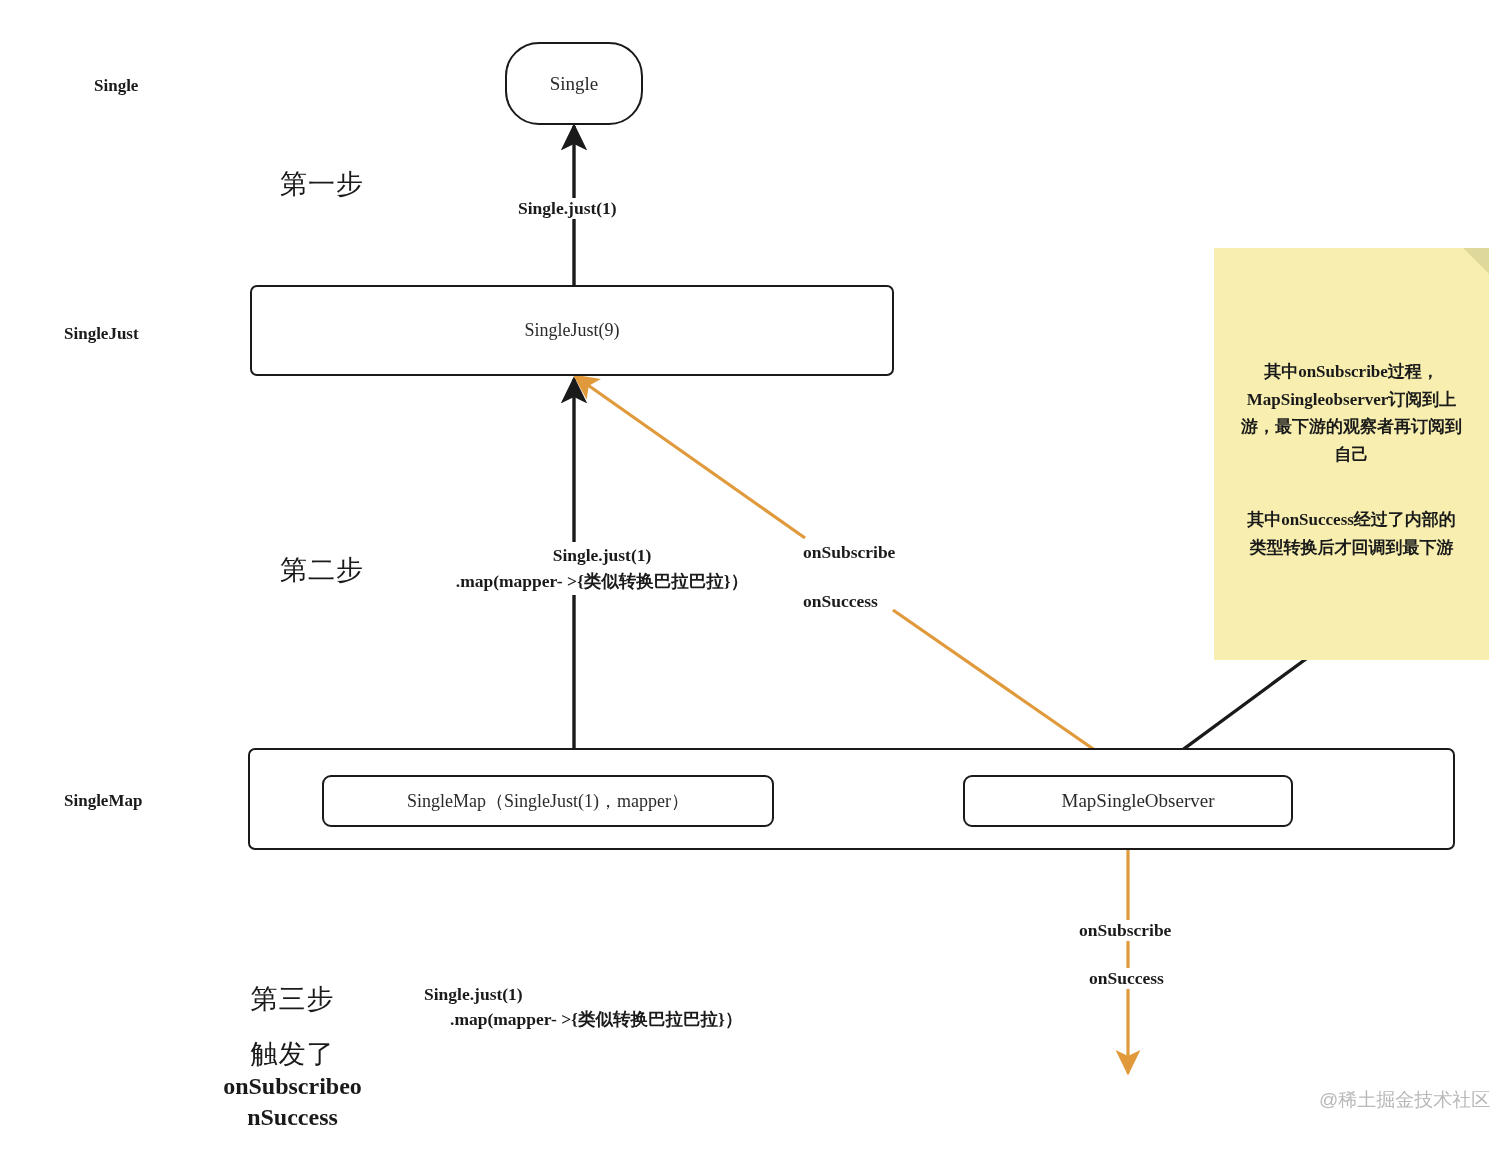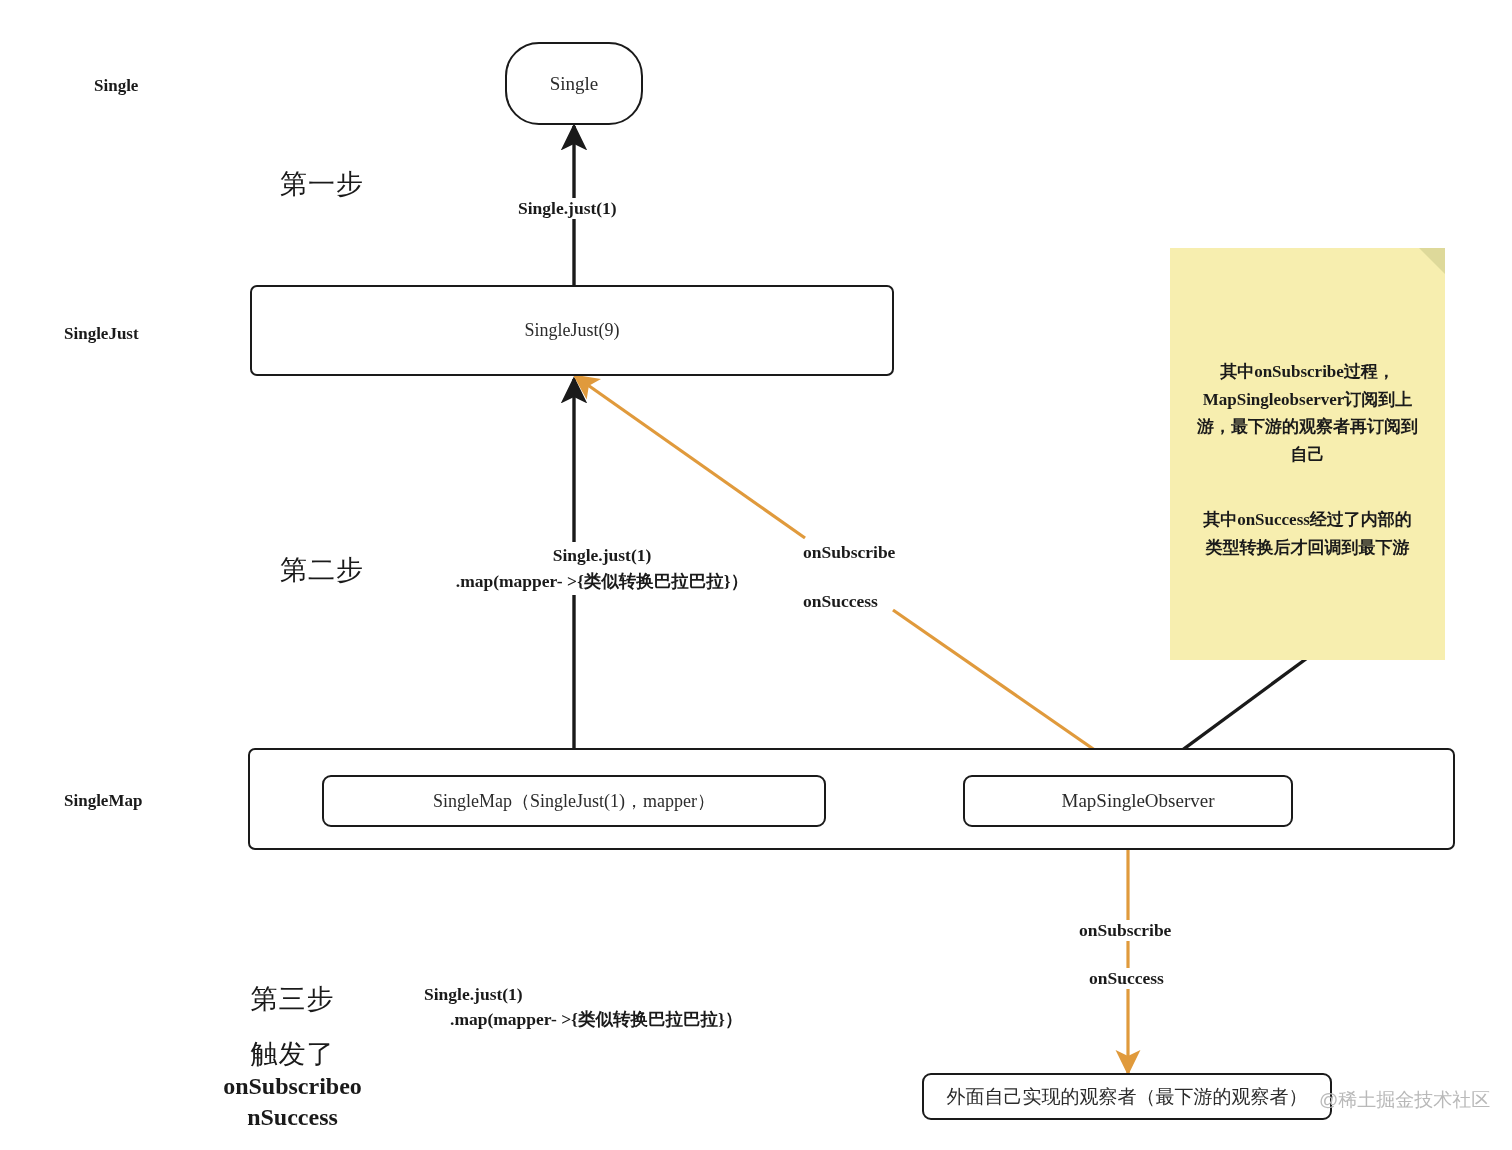--- a/index.html
+++ b/index.html
@@ -191,42 +191,41 @@
   <div class="center-code" style="left:452px; top:542px; width:300px;">
     <div>Single.just(1)</div>
     <div>.map(mapper- &gt;{类似转换巴拉巴拉}）</div>
   </div>
 
   <div class="edge-label" style="left:800px; top:542px;">onSubscribe</div>
   <div class="edge-label" style="left:800px; top:591px;">onSuccess</div>
 
   <div class="node-box map-outer" style="left:248px; top:748px; width:1207px; height:102px;"></div>
 
-  <div class="node-box inner-node" style="left:322px; top:775px; width:504px; height:52px;">SingleMap（SingleJust(1)，mapper）</div>
+  <div class="node-box inner-node" style="left:322px; top:775px; width:452px; height:52px;">SingleMap（SingleJust(1)，mapper）</div>
 
   <div class="node-box inner-node observer-node" style="left:963px; top:775px; width:330px; height:52px;padding-left:20px;">MapSingleObserver</div>
 
   <div class="edge-label" style="left:1076px; top:920px;">onSubscribe</div>
   <div class="edge-label" style="left:1086px; top:968px;">onSuccess</div>
 
   <div class="step3-block" style="left:205px; top:962px; width:175px;">
     <span class="big">第三步</span>
     <span class="big">触发了</span>
     <span class="bold">onSubscribeo</span>
     <span class="bold">nSuccess</span>
   </div>
 
   <div class="code-block" style="left:424px; top:982px;">
     <span>Single.just(1)</span>
     <span class="ind1">.map(mapper- &gt;{类似转换巴拉巴拉}）</span>
   </div>
 
-  <div class="node-box observer-node" style="left:922px; top:1073px; width:410px; height:47px;">外面自己实现的观察者（最下游的观察者）</div>
-
-  <div class="sticky" style="left:1170px; top:248px; width:275px; height:412px;">
+
+  <div class="sticky" style="left:1214px; top:248px; width:275px; height:412px;">
     <span class="sticky-fold"></span>
     <div class="sticky-text">
       <span>其中onSubscribe过程，MapSingleobserver订阅到上游，最下游的观察者再订阅到自己</span>
       <span class="para2">其中onSuccess经过了内部的类型转换后才回调到最下游</span>
     </div>
   </div>
 
   <div class="watermark" style="left:1319px; top:1087px;">@稀土掘金技术社区</div>
 
 </div>

